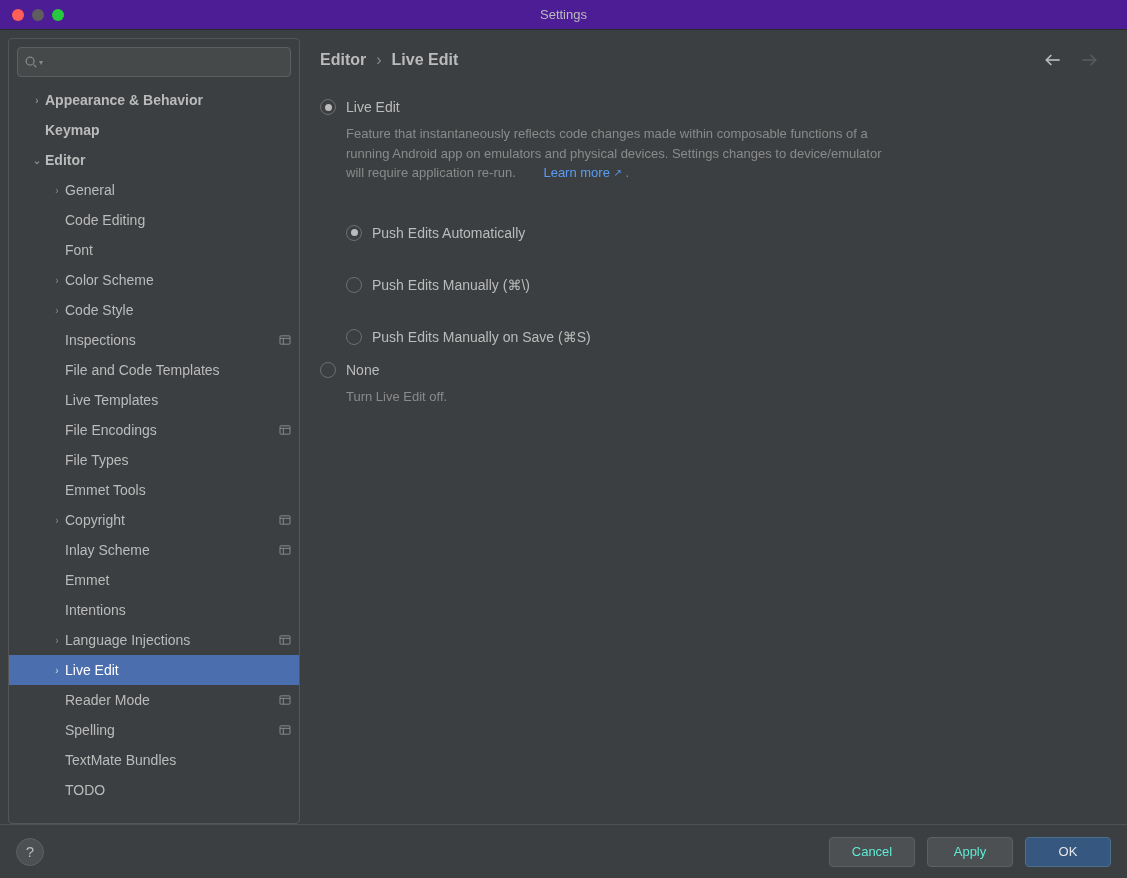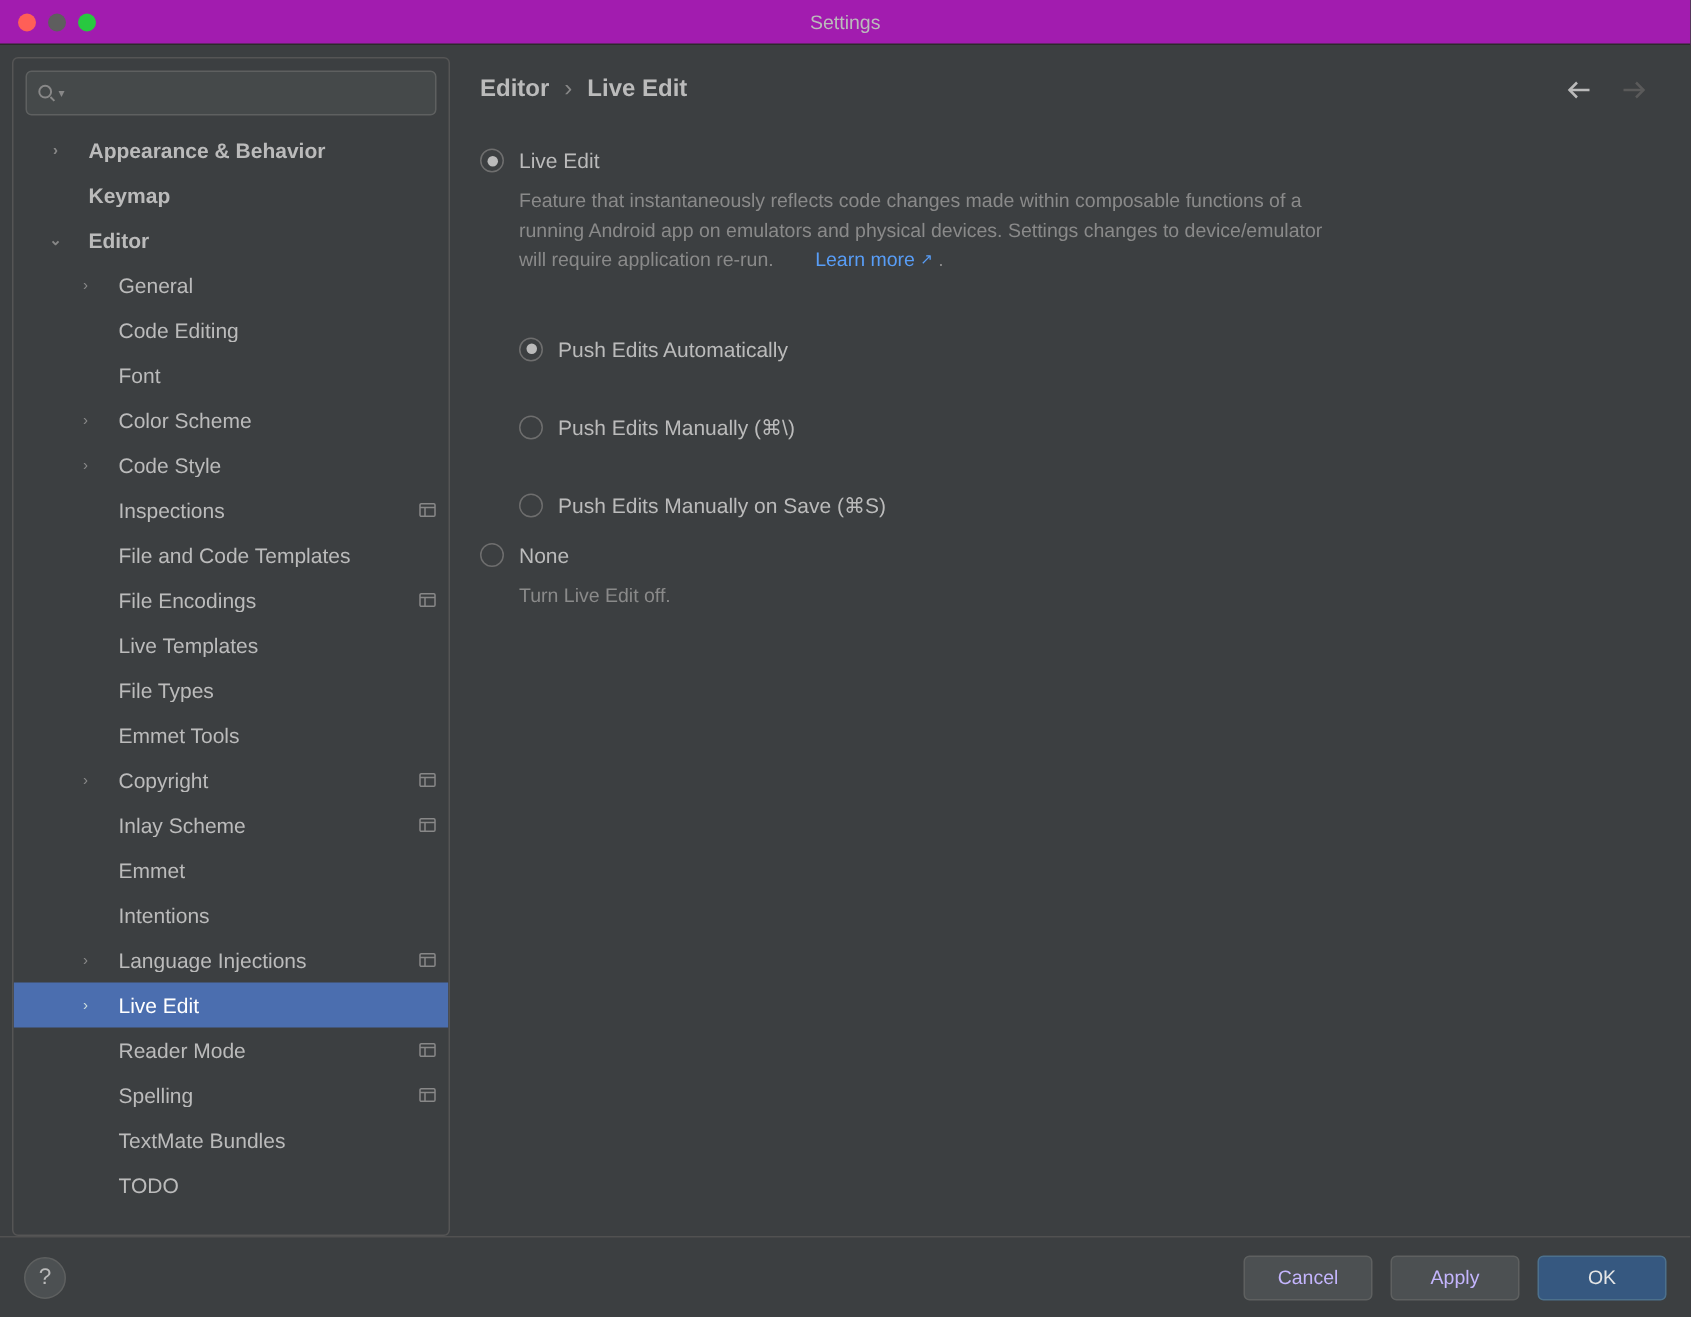--- a/index.html
+++ b/index.html
@@ -9,21 +9,21 @@
     color: #bbbbbb;
     font-size: 13px;
     width: 1127px;
     height: 878px;
     overflow: hidden;
     display: flex;
     flex-direction: column;
   }
   .titlebar {
     height: 30px;
-    background: #a21caf;
+    background: #4c1d95;
     display: flex;
     align-items: center;
     position: relative;
     flex-shrink: 0;
     border-bottom: 1px solid #2b2b2b;
   }
   .traffic-lights {
     display: flex;
     gap: 8px;
     padding-left: 12px;
@@ -117,21 +117,20 @@
     color: #888;
     font-size: 10px;
     flex-shrink: 0;
   }
   .tree-item.selected .chev { color: #cdd; }
   .tree-item .label {
     flex: 1;
     white-space: nowrap;
     overflow: hidden;
     text-overflow: ellipsis;
-    margin-left: 14px;
   }
   .tree-item .marker {
     width: 12px; height: 10px;
     margin-left: 4px;
     color: #888;
     flex-shrink: 0;
   }
   .indent-0 { padding-left: 20px; }
   .indent-1 { padding-left: 40px; }
   .indent-1.no-chev { padding-left: 56px; }
@@ -235,21 +234,21 @@
     justify-content: center;
     font-size: 15px;
     cursor: pointer;
   }
   .btn {
     min-width: 86px;
     height: 30px;
     border-radius: 4px;
     border: 1px solid #5e6060;
     background: #4c5052;
-    color: #c4b5fd;
+    color: #5eead4;
     font-size: 13px;
     cursor: pointer;
     padding: 0 18px;
   }
   .btn.primary {
     background: #365880;
     border-color: #4c708c;
     color: #e6e6e6;
   }
   
@@ -317,29 +316,29 @@
           <span><svg class="marker" viewBox="0 0 14 12" fill="none" stroke="currentColor" stroke-width="1.2">
               <rect x="1" y="1" width="12" height="10" rx="1"></rect>
               <line x1="1" y1="4" x2="13" y2="4"></line>
               <line x1="5" y1="4" x2="5" y2="11"></line>
             </svg></span>
         </div>
         <div class="tree-item indent-1 no-chev">
           <span class="label">File and Code Templates</span>
         </div>
         <div class="tree-item indent-1 no-chev">
+          <span class="label">Live Templates</span>
+        </div>
+        <div class="tree-item indent-1 no-chev">
           <span class="label">File Encodings</span>
           <span><svg class="marker" viewBox="0 0 14 12" fill="none" stroke="currentColor" stroke-width="1.2">
               <rect x="1" y="1" width="12" height="10" rx="1"></rect>
               <line x1="1" y1="4" x2="13" y2="4"></line>
               <line x1="5" y1="4" x2="5" y2="11"></line>
             </svg></span>
-        </div>
-        <div class="tree-item indent-1 no-chev">
-          <span class="label">Live Templates</span>
         </div>
         <div class="tree-item indent-1 no-chev">
           <span class="label">File Types</span>
         </div>
         <div class="tree-item indent-1 no-chev">
           <span class="label">Emmet Tools</span>
         </div>
         <div class="tree-item indent-1">
           <span class="chev">›</span>
           <span class="label">Copyright</span>

